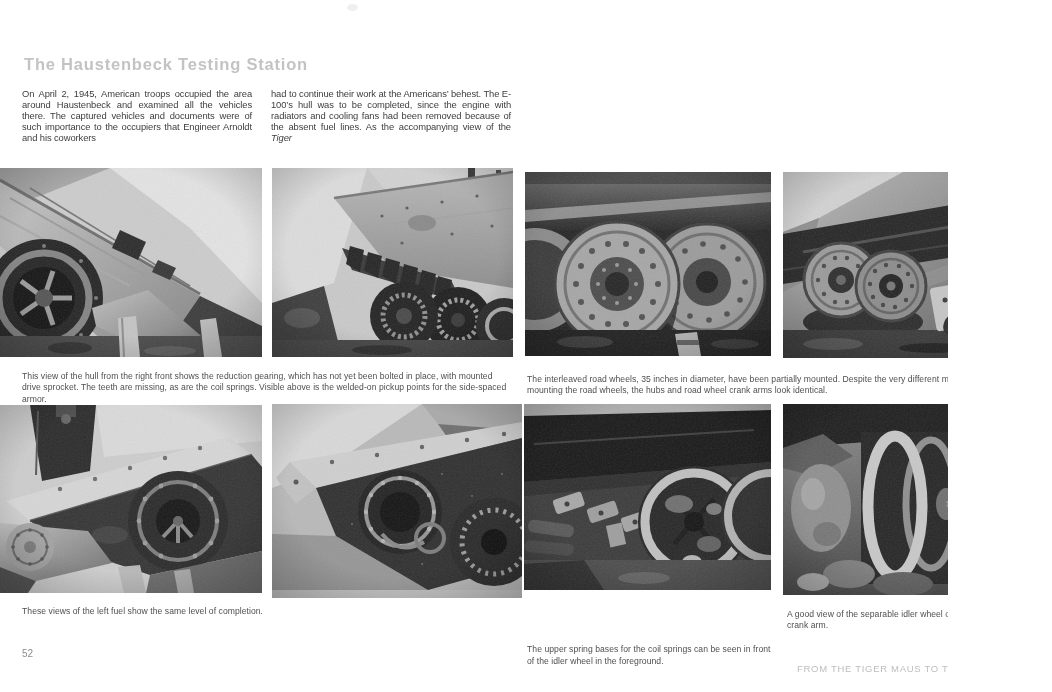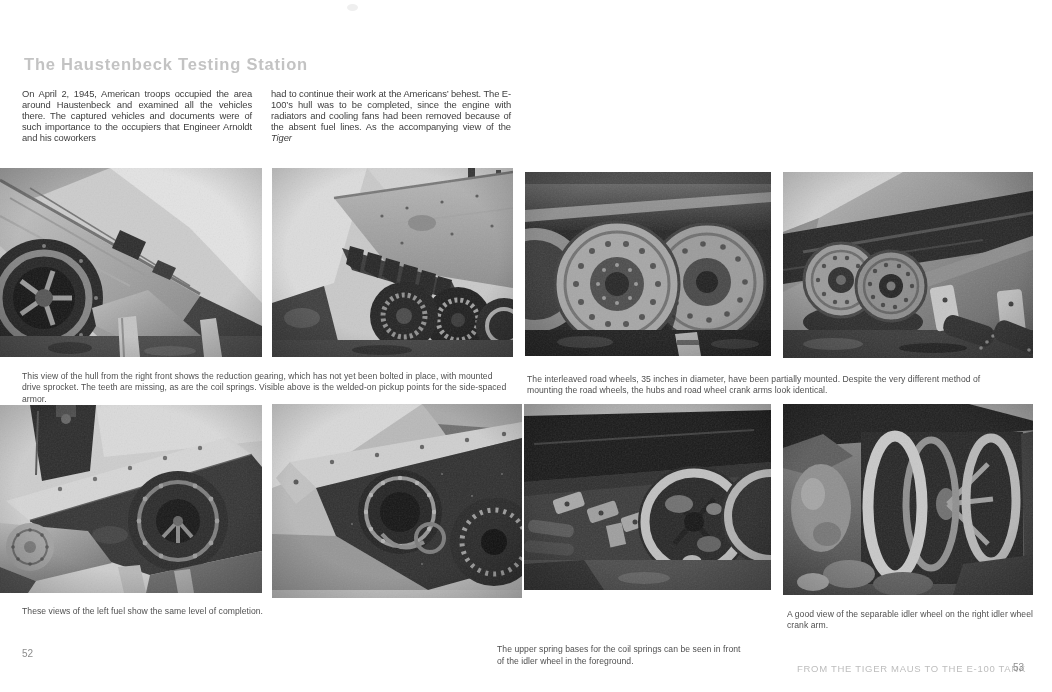--- a/index.html
+++ b/index.html
@@ -1,16 +1,16 @@
 <!DOCTYPE html>
 <html><head>
 <meta charset="utf-8">
 <style>
   html,body{margin:0;padding:0;background:#ffffff;}
-  .spread{position:relative;width:1033px;height:692px;background:#ffffff;overflow:hidden;
+  .spread{position:relative;width:948px;height:692px;background:#ffffff;overflow:hidden;
           font-family:"Liberation Sans",sans-serif;color:#3d3d3d;}
   .heading{position:absolute;left:24px;top:44px;font-size:16.5px;font-weight:bold;
            letter-spacing:0.8px;color:#c3c3c3;white-space:nowrap;}
   .bodycol{position:absolute;top:79px;font-size:9.4px;line-height:11px;
            letter-spacing:-0.1px;text-align:justify;color:#3d3d3d;}
   .col1{left:22px;width:230px;}
   .col2{left:271px;width:240px;}
   .col2 .ital{font-style:italic;}
   .caption{position:absolute;font-size:8.6px;line-height:11.8px;color:#4f4f4f;
            letter-spacing:0.05px;}
@@ -509,20 +509,20 @@
       <polygon points="238,30 255,26 255,176 242,176" fill="#3a3a3a"></polygon>
       <ellipse cx="66" cy="170" rx="26" ry="14" fill="#7d7d7d"></ellipse>
       <ellipse cx="120" cy="180" rx="30" ry="12" fill="#5f5f5f"></ellipse>
       <ellipse cx="30" cy="178" rx="16" ry="9" fill="#a8a8a8"></ellipse>
       <polygon points="180,160 255,150 255,191 170,191" fill="#383838"></polygon>
       <rect width="255" height="191" filter="url(#grain)" opacity="0.14"></rect>
       <rect width="255" height="191" fill="url(#vig)"></rect>
     </svg>
   </div>
 
-  <p class="caption" style="left:497px;top:600px;width:252px;margin-top:44px;">The upper spring bases for the coil springs can be seen in front of the idler wheel in the foreground.</p>
+  <p class="caption" style="left:527px;top:600px;width:252px;margin-top:44px;">The upper spring bases for the coil springs can be seen in front of the idler wheel in the foreground.</p>
   <p class="caption" style="left:787px;top:600px;width:258px;">A good view of the separable idler wheel on the right idler wheel crank arm.</p>
 
   <div class="runfoot" style="left:797px;top:663px;">FROM THE TIGER MAUS TO THE E-100 TANK</div>
   <div class="pagenum" style="left:1013px;top:662px;">53</div>
 
   <div class="edge-line"></div>
 </div>
 
 </body></html>

